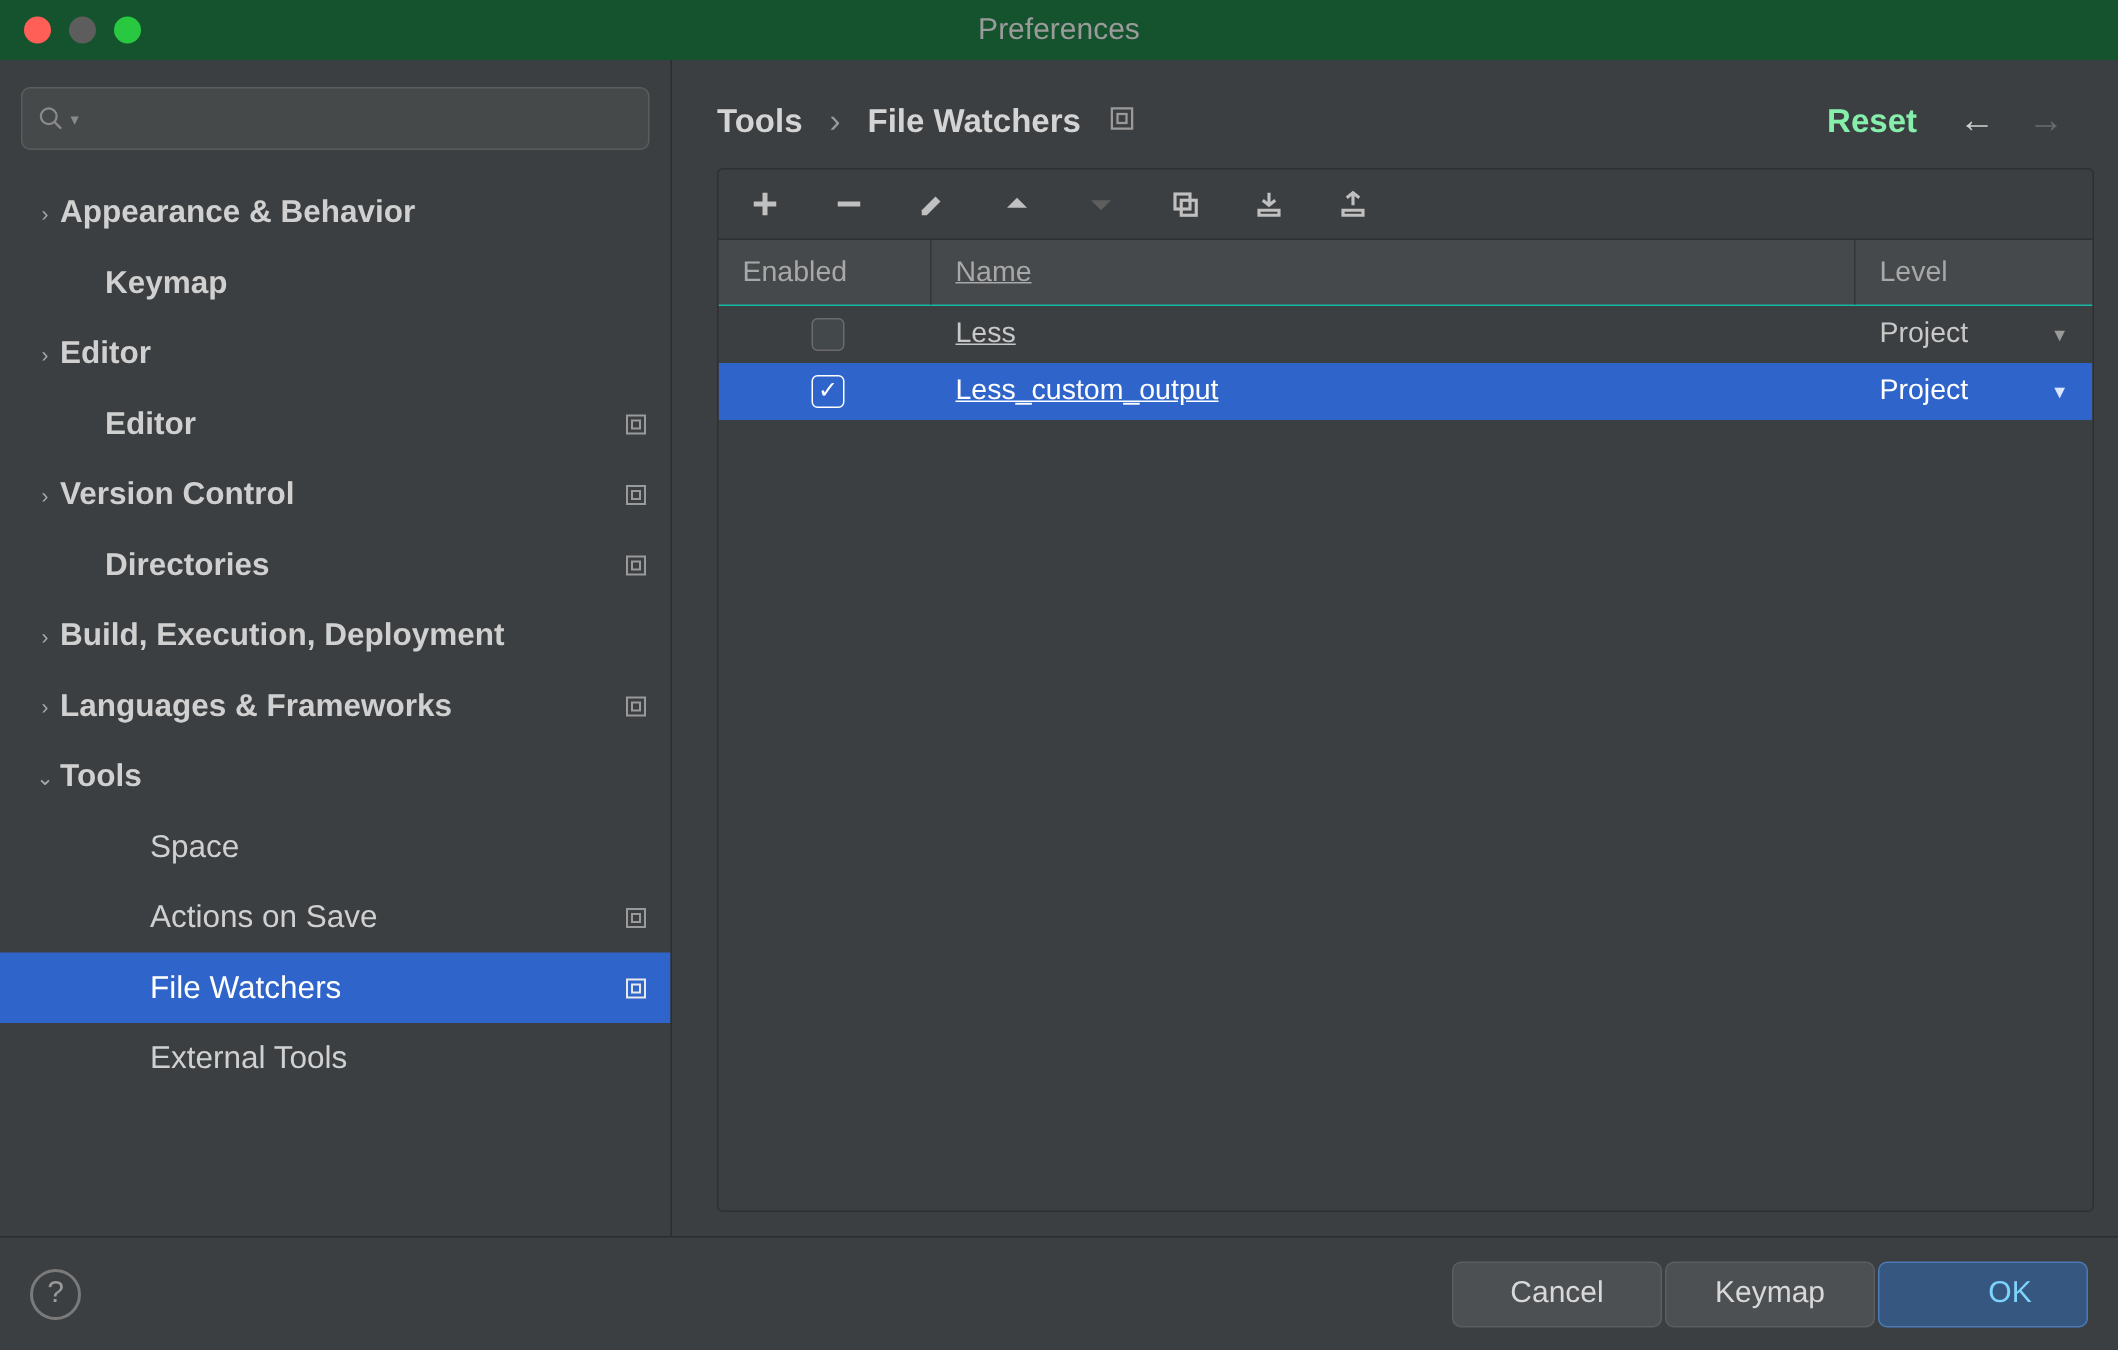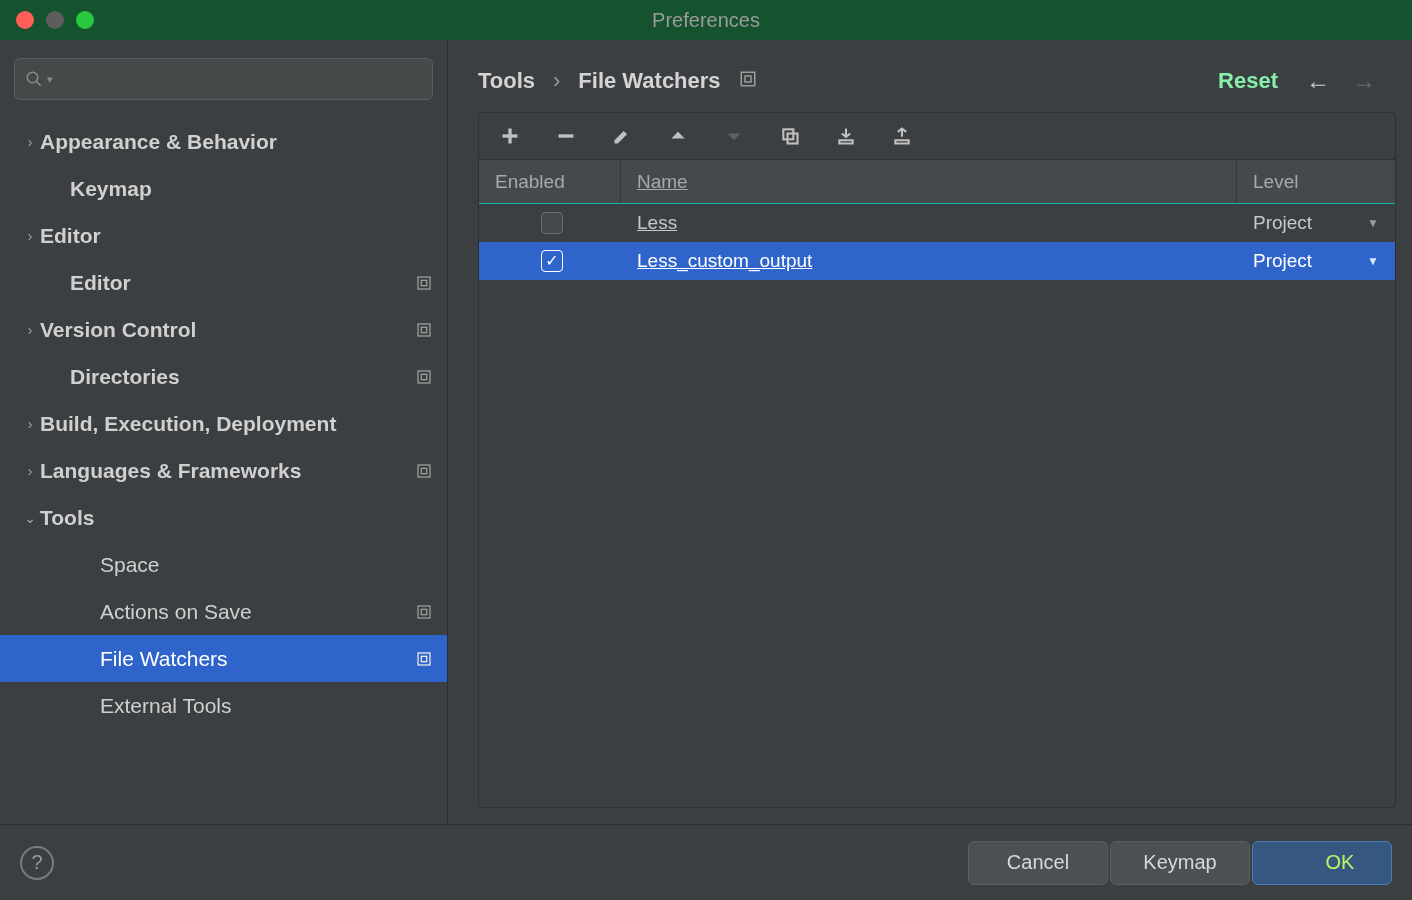--- a/index.html
+++ b/index.html
@@ -83,21 +83,21 @@
   .checkbox.checked::after { content: "✓"; color: #e8e8e8; font-size: 16px; line-height: 1; }
   .row.selected .checkbox { border-color: #ffffff; background: transparent; }
   .row.selected .checkbox.checked::after { color: #ffffff; }
 
   
   .footer { height: 76px; border-top: 1px solid #2b2d2f; display: flex; align-items: center; padding: 0 20px; background: #3c3f41; }
   .help-btn { width: 34px; height: 34px; border: 2px solid #7a7a7a; border-radius: 50%; display: flex; align-items: center; justify-content: center; color: #9a9a9a; font-size: 20px; cursor: pointer; }
   .footer-spacer { flex: 1; }
   .footer-buttons { display: flex; gap: 2px; }
   .btn { min-width: 140px; height: 44px; border-radius: 6px; display: flex; align-items: center; justify-content: center; font-size: 20px; cursor: pointer; border: 1px solid #5b5e60; background: #4c5052; color: #d8d8d8; }
-  .btn.primary { background: #365880; border-color: #4a7bb8; color: #bef264; padding-left: 36px; }
+  .btn.primary { background: #365880; border-color: #4a7bb8; color: #7dd3fc; padding-left: 36px; }
 </style>
 </head>
 <body>
 
 <div class="titlebar">
   <div class="traffic-lights">
     <div class="traffic-light tl-red"></div>
     <div class="traffic-light tl-yellow"></div>
     <div class="traffic-light tl-green"></div>
   </div>

